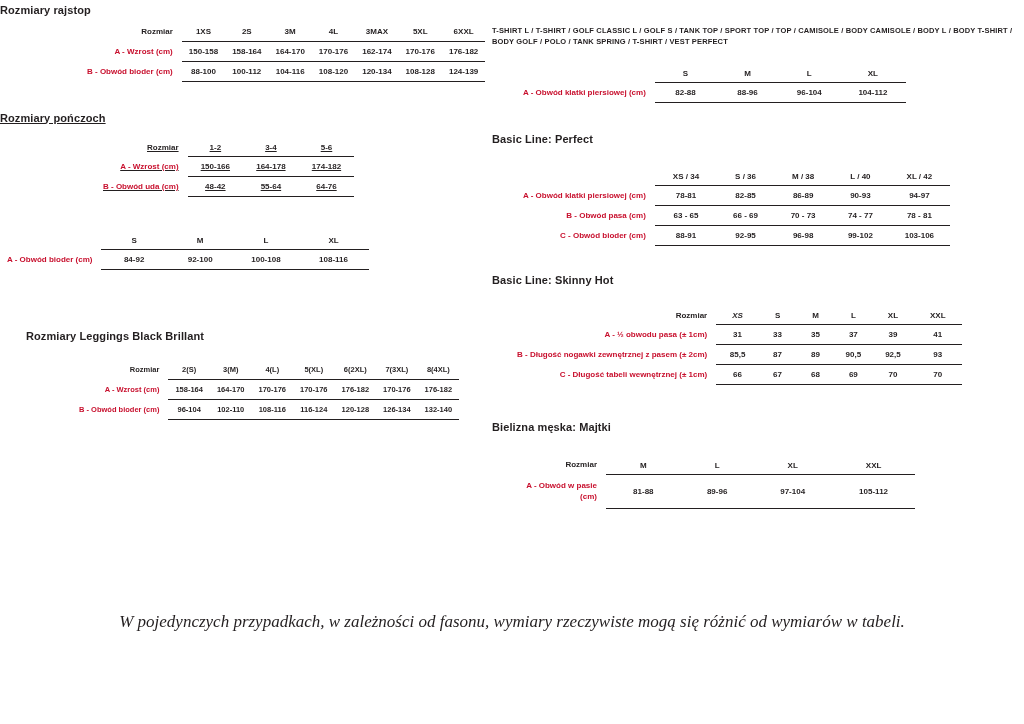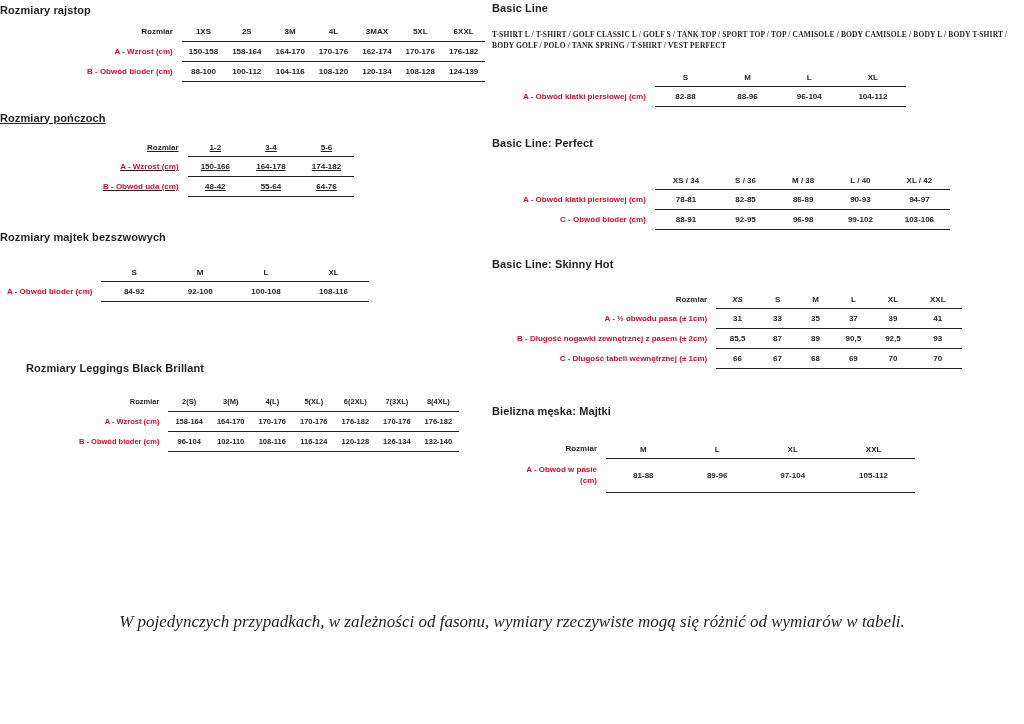--- a/index.html
+++ b/index.html
@@ -162,21 +162,20 @@
           <td class="rowhead red">B - Obwód uda (cm)</td>
           <td class="cell">48-42</td>
           <td class="cell">55-64</td>
           <td class="cell">64-76</td>
         </tr>
       </tbody>
         </table>
     </div>
 
     <div class="block" style="margin-top:34px;">
-      <div class="block-title">Rozmiary majtek bezszwowych</div>
       <table class="size-table tbl-indent-0" style="margin-top:20px;">
         <tbody>
             <tr class="head-row">
           <th class="rowhead"></th>
           <th class="colhead" style="padding-left:30px;padding-right:30px;">S</th>
           <th class="colhead" style="padding-left:30px;padding-right:30px;">M</th>
           <th class="colhead" style="padding-left:30px;padding-right:30px;">L</th>
           <th class="colhead" style="padding-left:30px;padding-right:30px;">XL</th>
         </tr>
         <tr>
@@ -226,22 +225,21 @@
         </tr>
       </tbody>
         </table>
     </div>
 
   </div>
 
   <div class="col-right">
 
     <div class="block" style="margin-top:2px;">
-      <div class="block-title">Basic Line</div>
-      <div class="block-subtitle" style="margin-top:16px;font-family:Liberation Serif, serif;">T-SHIRT L / T-SHIRT / GOLF CLASSIC L / GOLF S / TANK TOP / SPORT TOP / TOP / CAMISOLE / BODY CAMISOLE / BODY L / BODY T-SHIRT / BODY GOLF / POLO / TANK SPRING / T-SHIRT / VEST PERFECT</div>
+      <div class="block-subtitle" style="margin-top:26px;">T-SHIRT L / T-SHIRT / GOLF CLASSIC L / GOLF S / TANK TOP / SPORT TOP / TOP / CAMISOLE / BODY CAMISOLE / BODY L / BODY T-SHIRT / BODY GOLF / POLO / TANK SPRING / T-SHIRT / VEST PERFECT</div>
       <table class="size-table" style="margin-top:16px;margin-left:24px;">
         <tbody>
             <tr class="head-row">
           <th class="rowhead"></th>
           <th class="colhead" style="padding-left:28px;padding-right:28px;">S</th>
           <th class="colhead" style="padding-left:28px;padding-right:28px;">M</th>
           <th class="colhead" style="padding-left:28px;padding-right:28px;">L</th>
           <th class="colhead" style="padding-left:28px;padding-right:28px;">XL</th>
         </tr>
         <tr>
@@ -267,20 +265,28 @@
           <th class="colhead" style="padding-left:18px;padding-right:18px;">L / 40</th>
           <th class="colhead" style="padding-left:18px;padding-right:18px;">XL / 42</th>
         </tr>
         <tr>
           <td class="rowhead red">A - Obwód klatki piersiowej (cm)</td>
           <td class="cell">78-81</td>
           <td class="cell">82-85</td>
           <td class="cell">86-89</td>
           <td class="cell">90-93</td>
           <td class="cell">94-97</td>
+        </tr>
+        <tr>
+          <td class="rowhead red">B - Obwód pasa (cm)</td>
+          <td class="cell">63 - 65</td>
+          <td class="cell">66 - 69</td>
+          <td class="cell">70 - 73</td>
+          <td class="cell">74 - 77</td>
+          <td class="cell">78 - 81</td>
         </tr>
         <tr>
           <td class="rowhead red">C - Obwód bioder (cm)</td>
           <td class="cell">88-91</td>
           <td class="cell">92-95</td>
           <td class="cell">96-98</td>
           <td class="cell">99-102</td>
           <td class="cell">103-106</td>
         </tr>
       </tbody>

